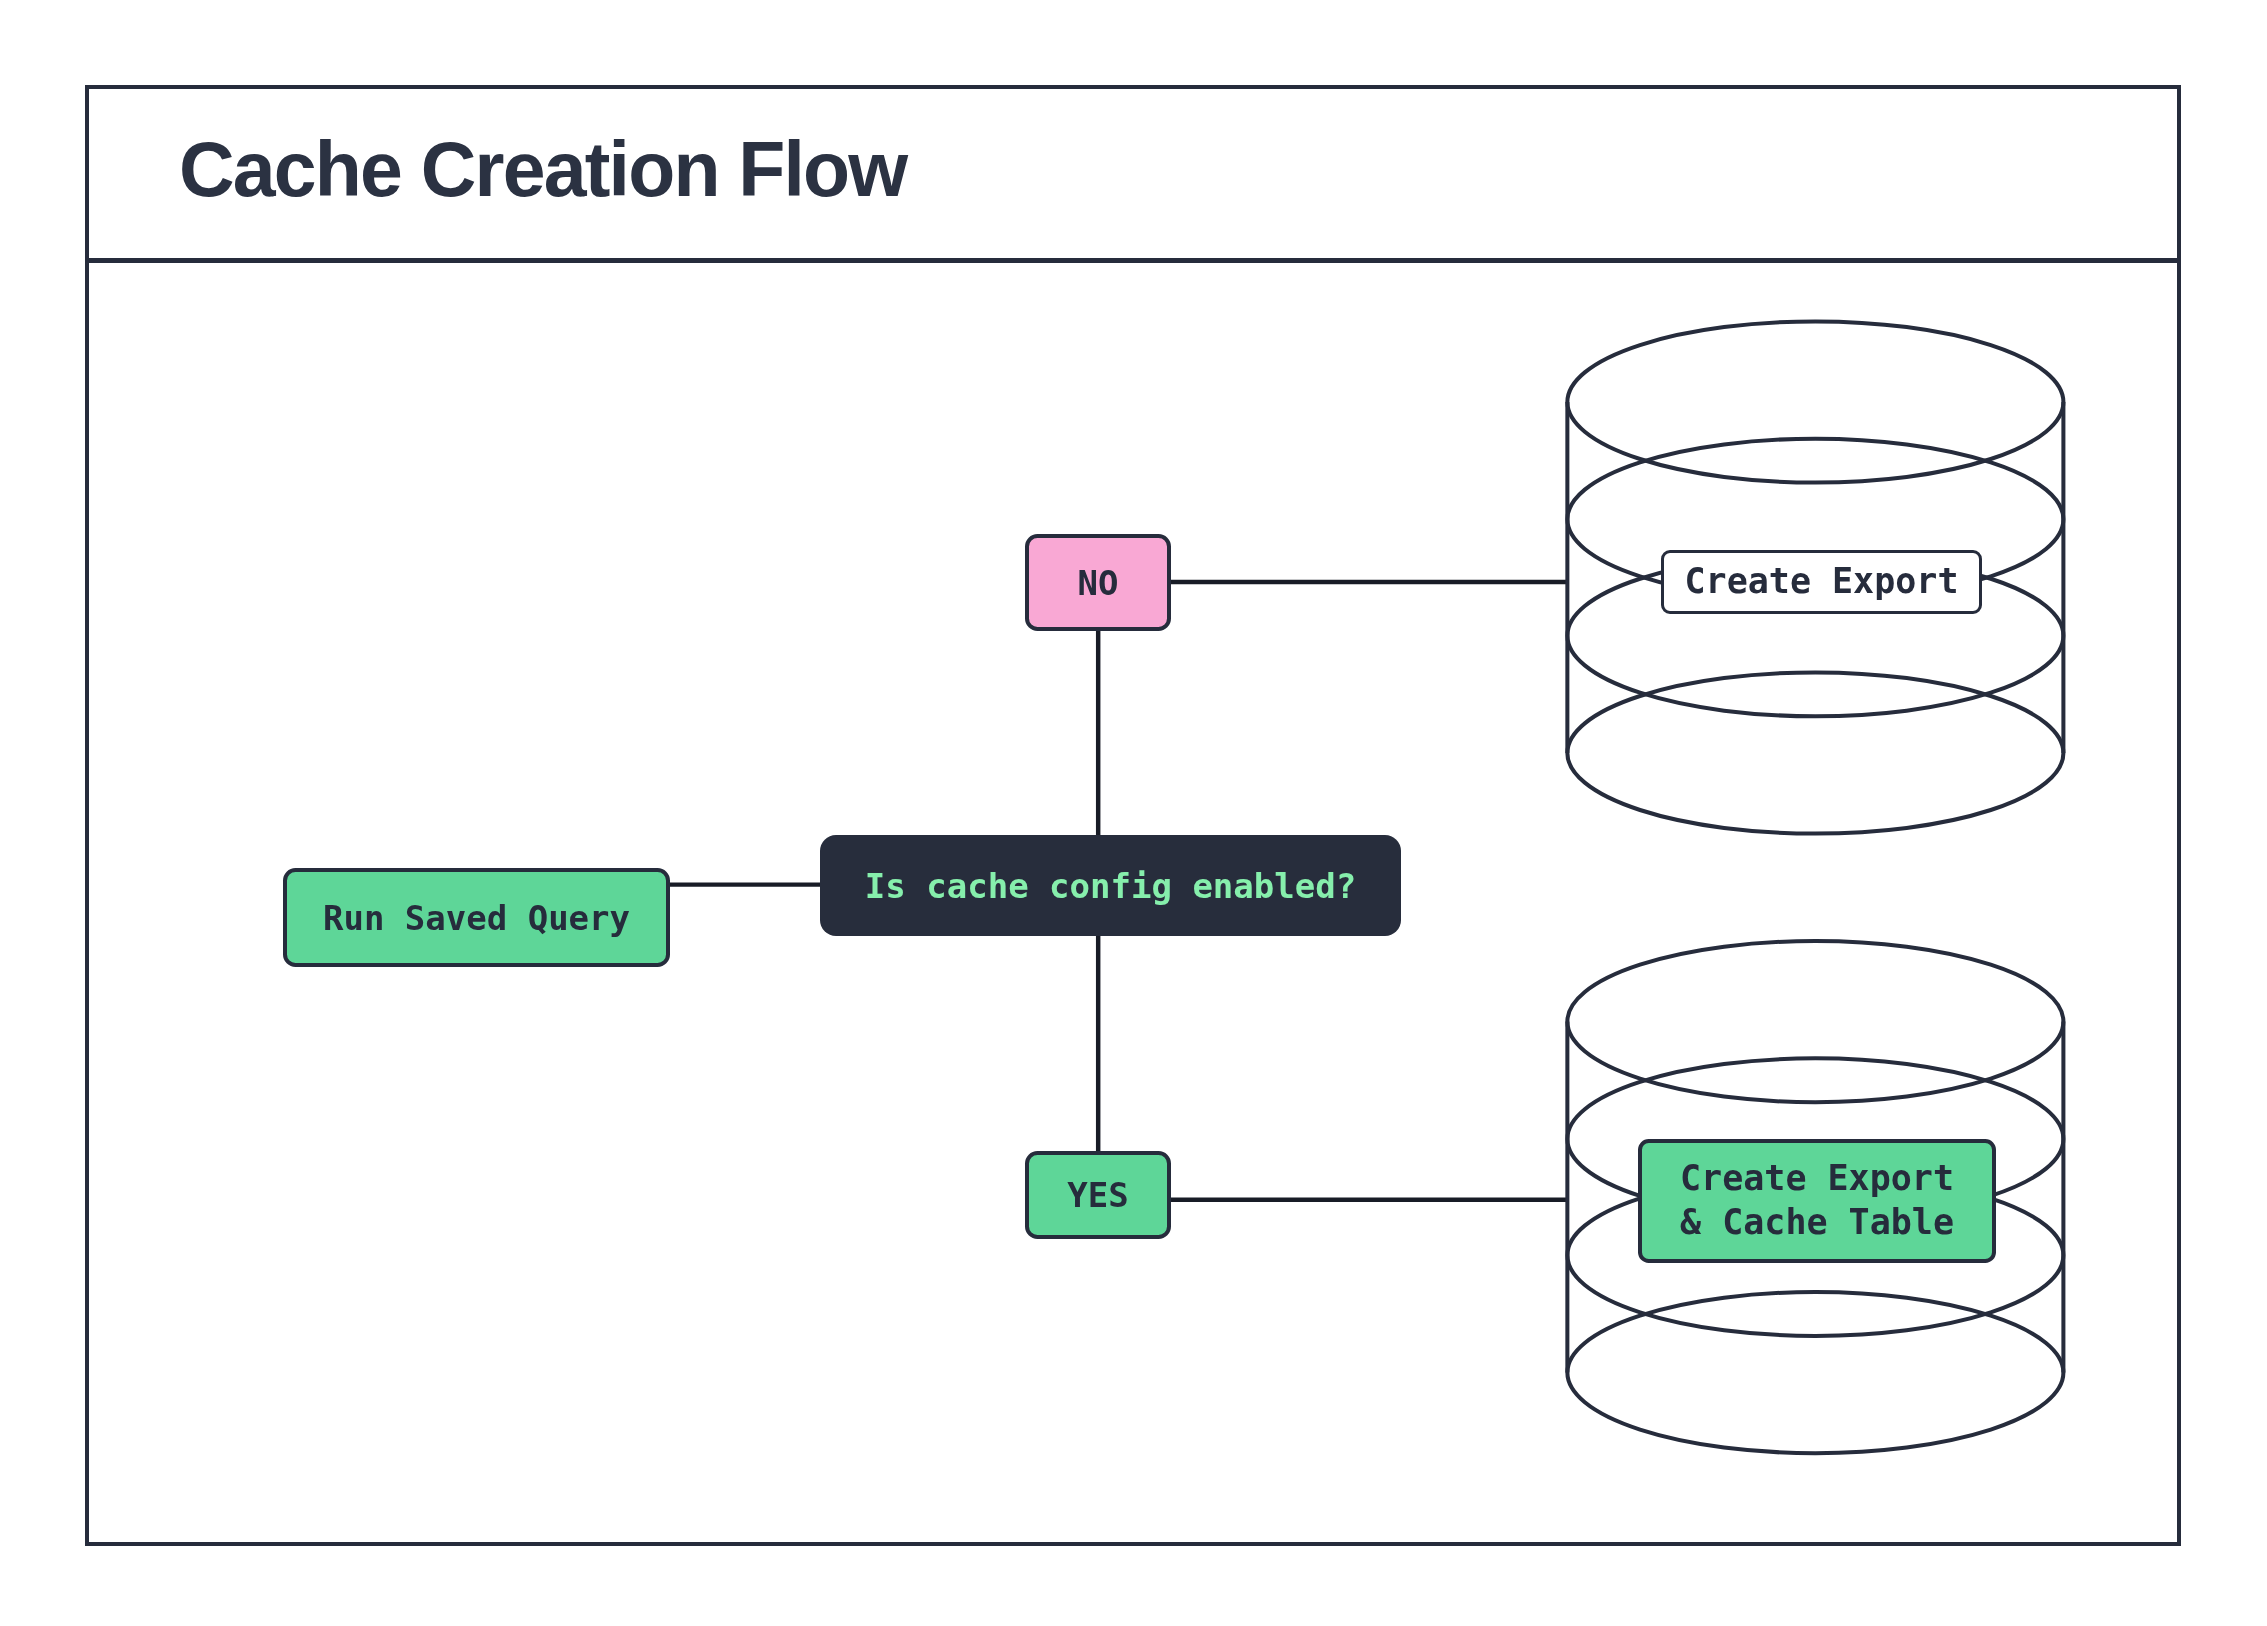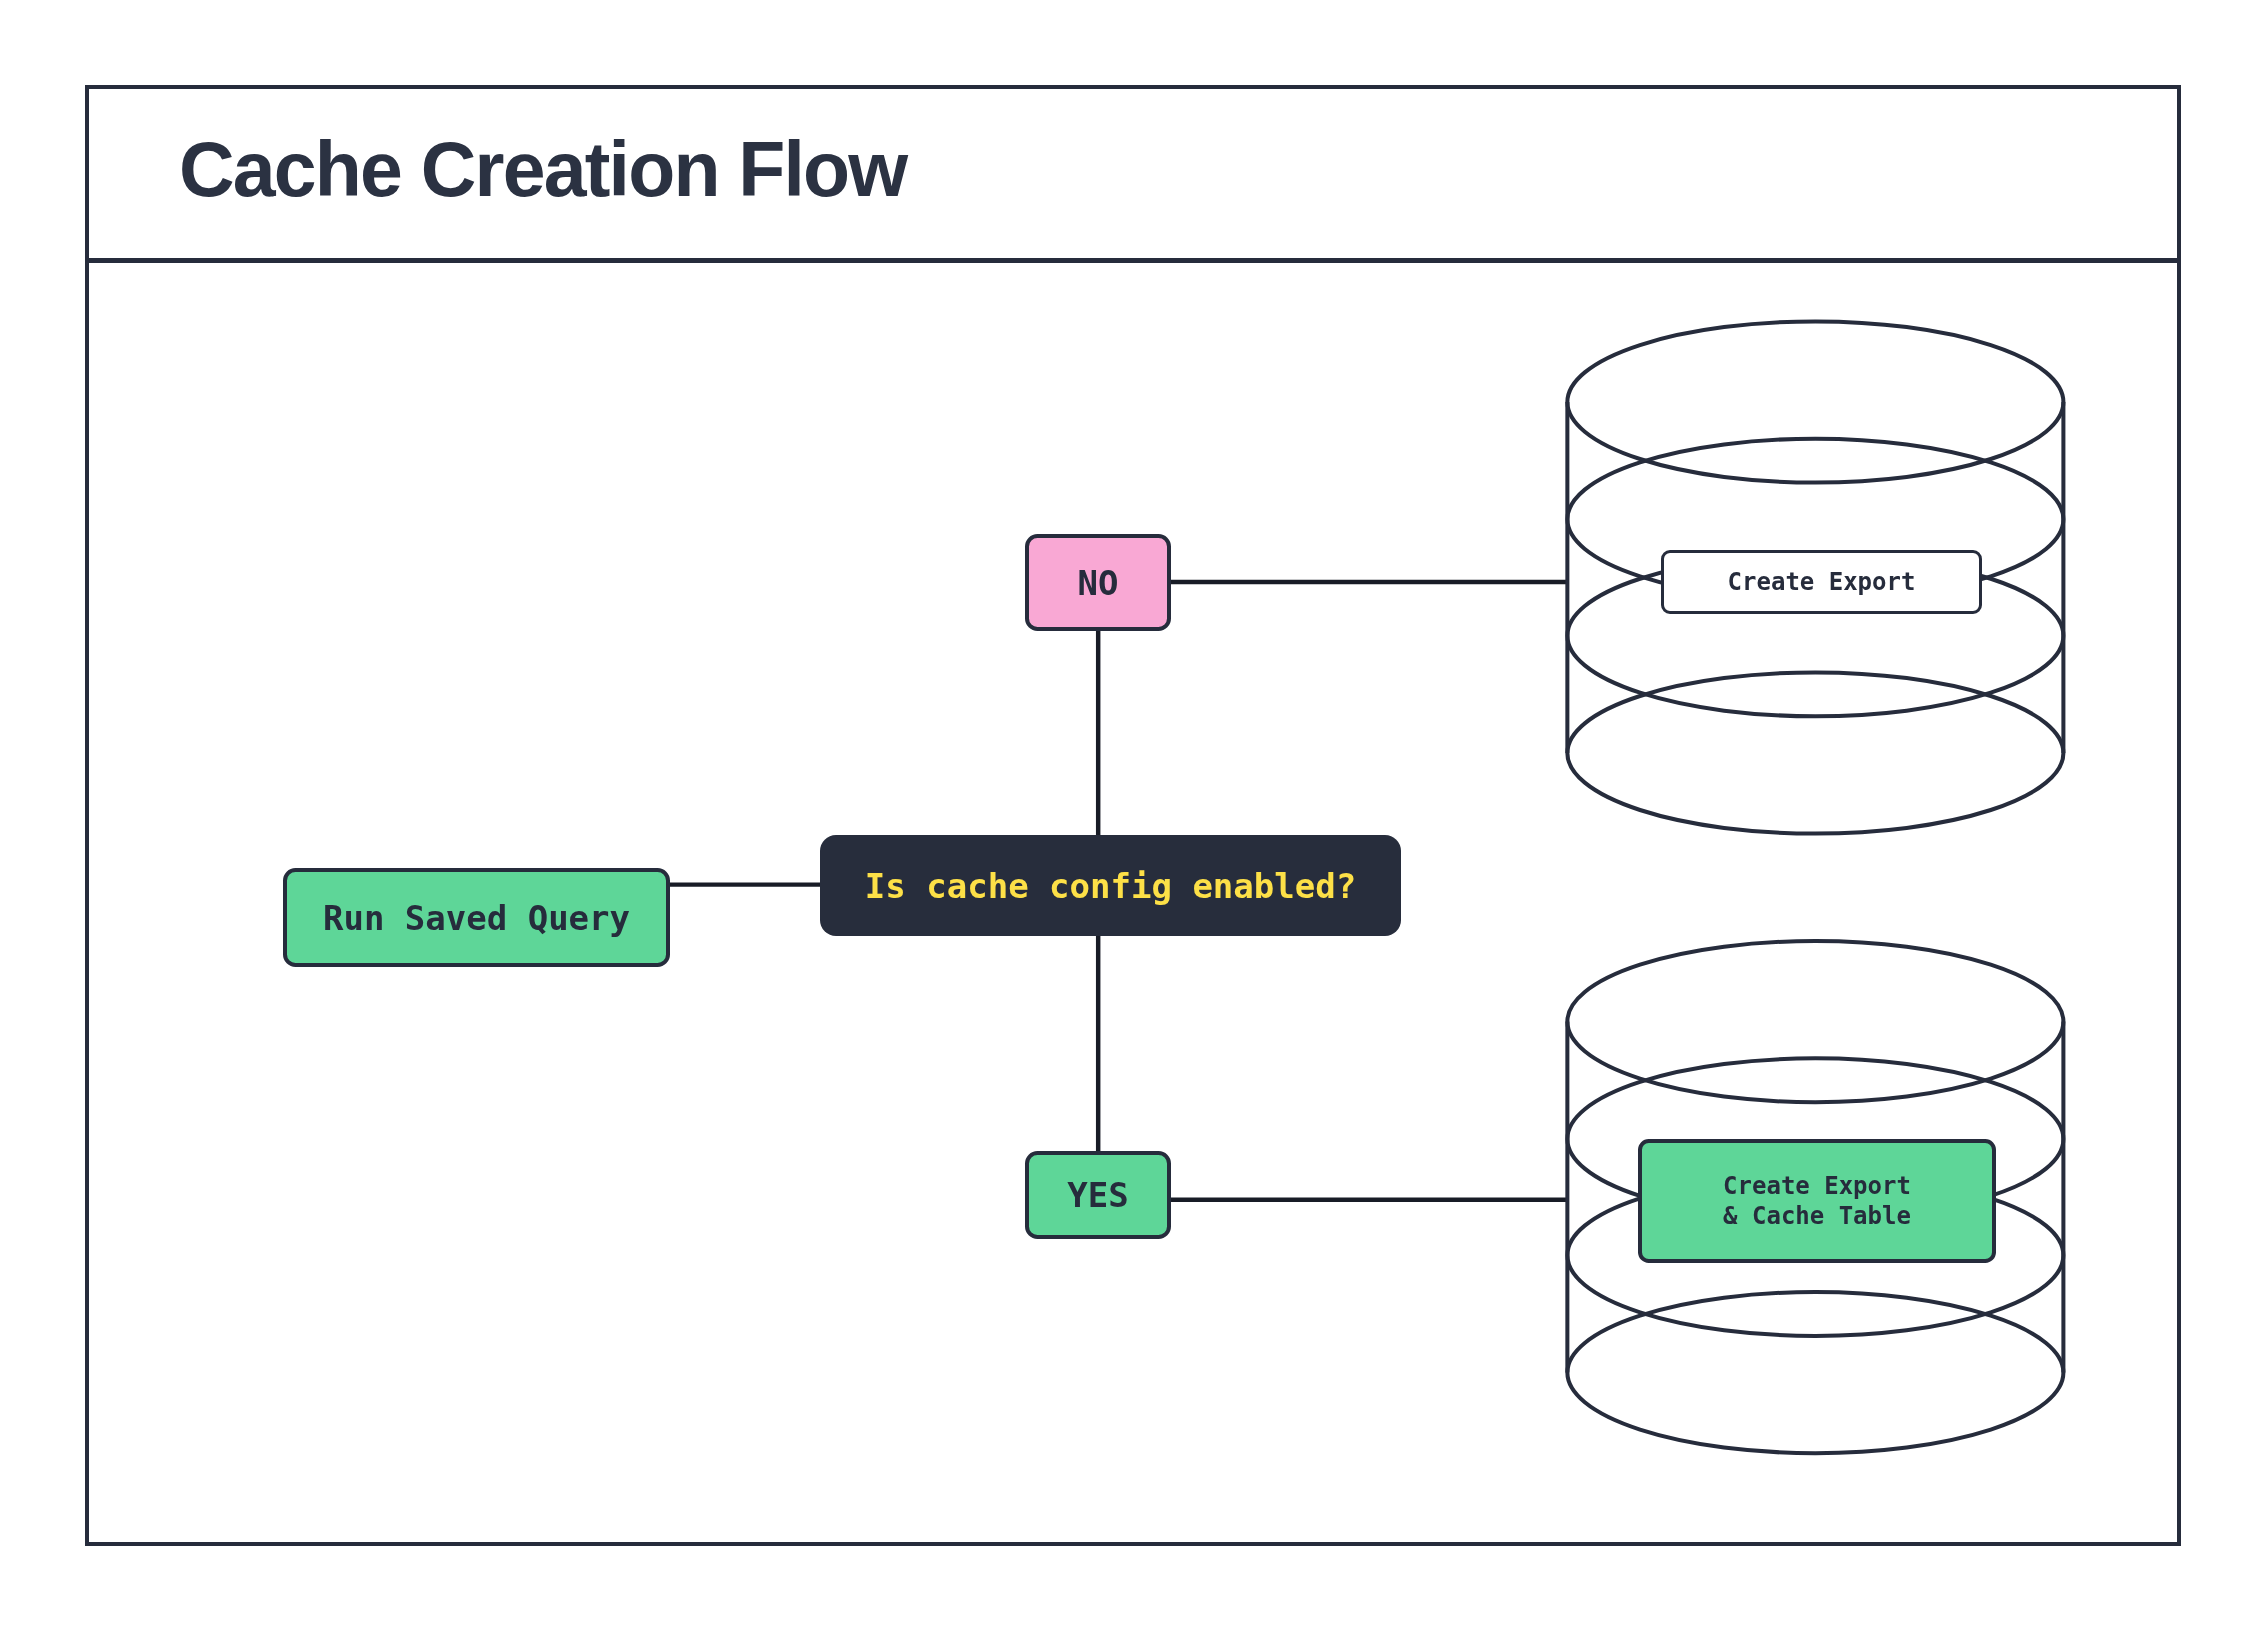--- a/index.html
+++ b/index.html
@@ -72,21 +72,21 @@
     border-radius: 12.5px;
   }
   .node.white {
     background: #f9a8d4;
     border: 4.5px solid #262c3c;
     border-radius: 12.5px;
   }
   .node.dark {
     background: #272d3c;
     border-radius: 16px;
-    color: #fde047;
+    color: #86efac;
     font-weight: 600;
   }
   .node.start {
     left: 283px; top: 836px; width: 387px; height: 99px; margin-top: 32px;
   }
   .node.decision {
     left: 820px; top: 835px; width: 581px; height: 101px;
   }
   .node.branch-no {
     left: 1025px; top: 534px; width: 146px; height: 97px;
@@ -96,21 +96,21 @@
   }
   .db-label {
     position: absolute;
     display: flex;
     flex-direction: column;
     align-items: center;
     justify-content: center;
     box-sizing: border-box;
     font-family: "DejaVu Sans Mono", monospace;
     font-weight: 600;
-    font-size: 24px;
+    font-size: 35px;
     line-height: 1.25;
     color: #262c3c;
     z-index: 6;
     white-space: nowrap;
   }
   .db-label.export-only {
     left: 1661px; top: 550px; width: 321px; height: 64px;
     background: #ffffff;
     border: 3.6px solid #262c3c;
     border-radius: 9px;

